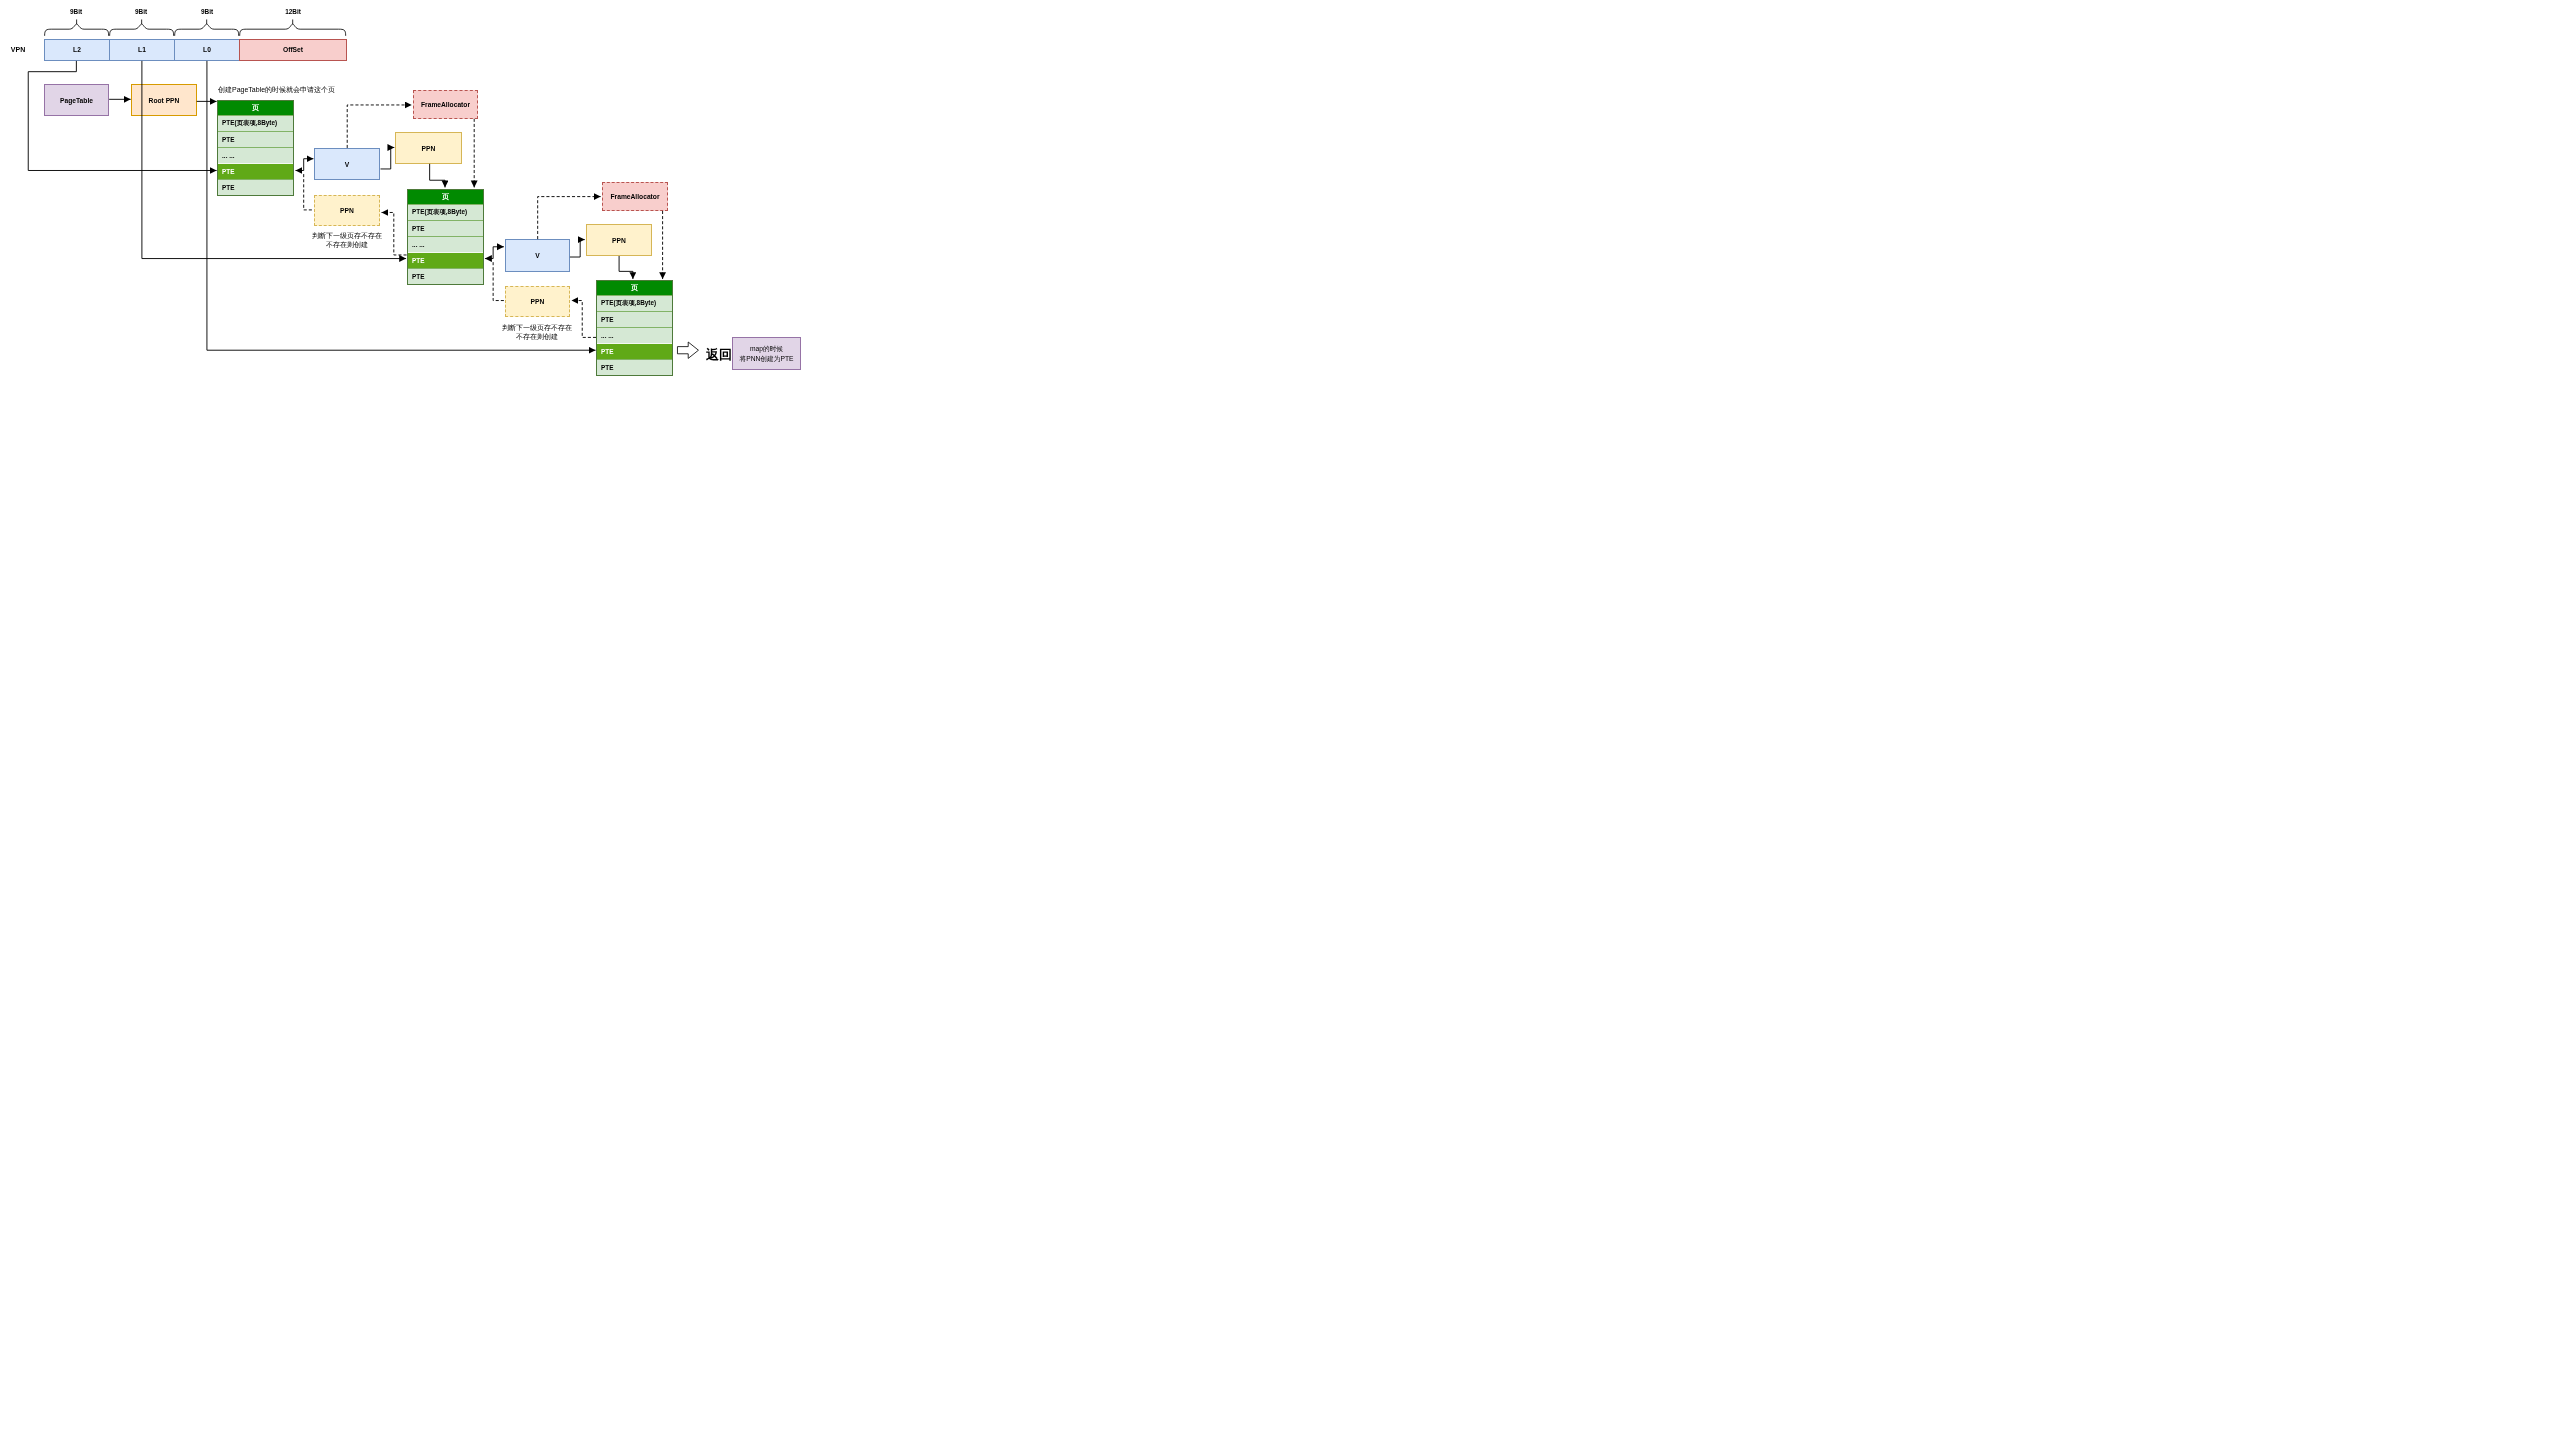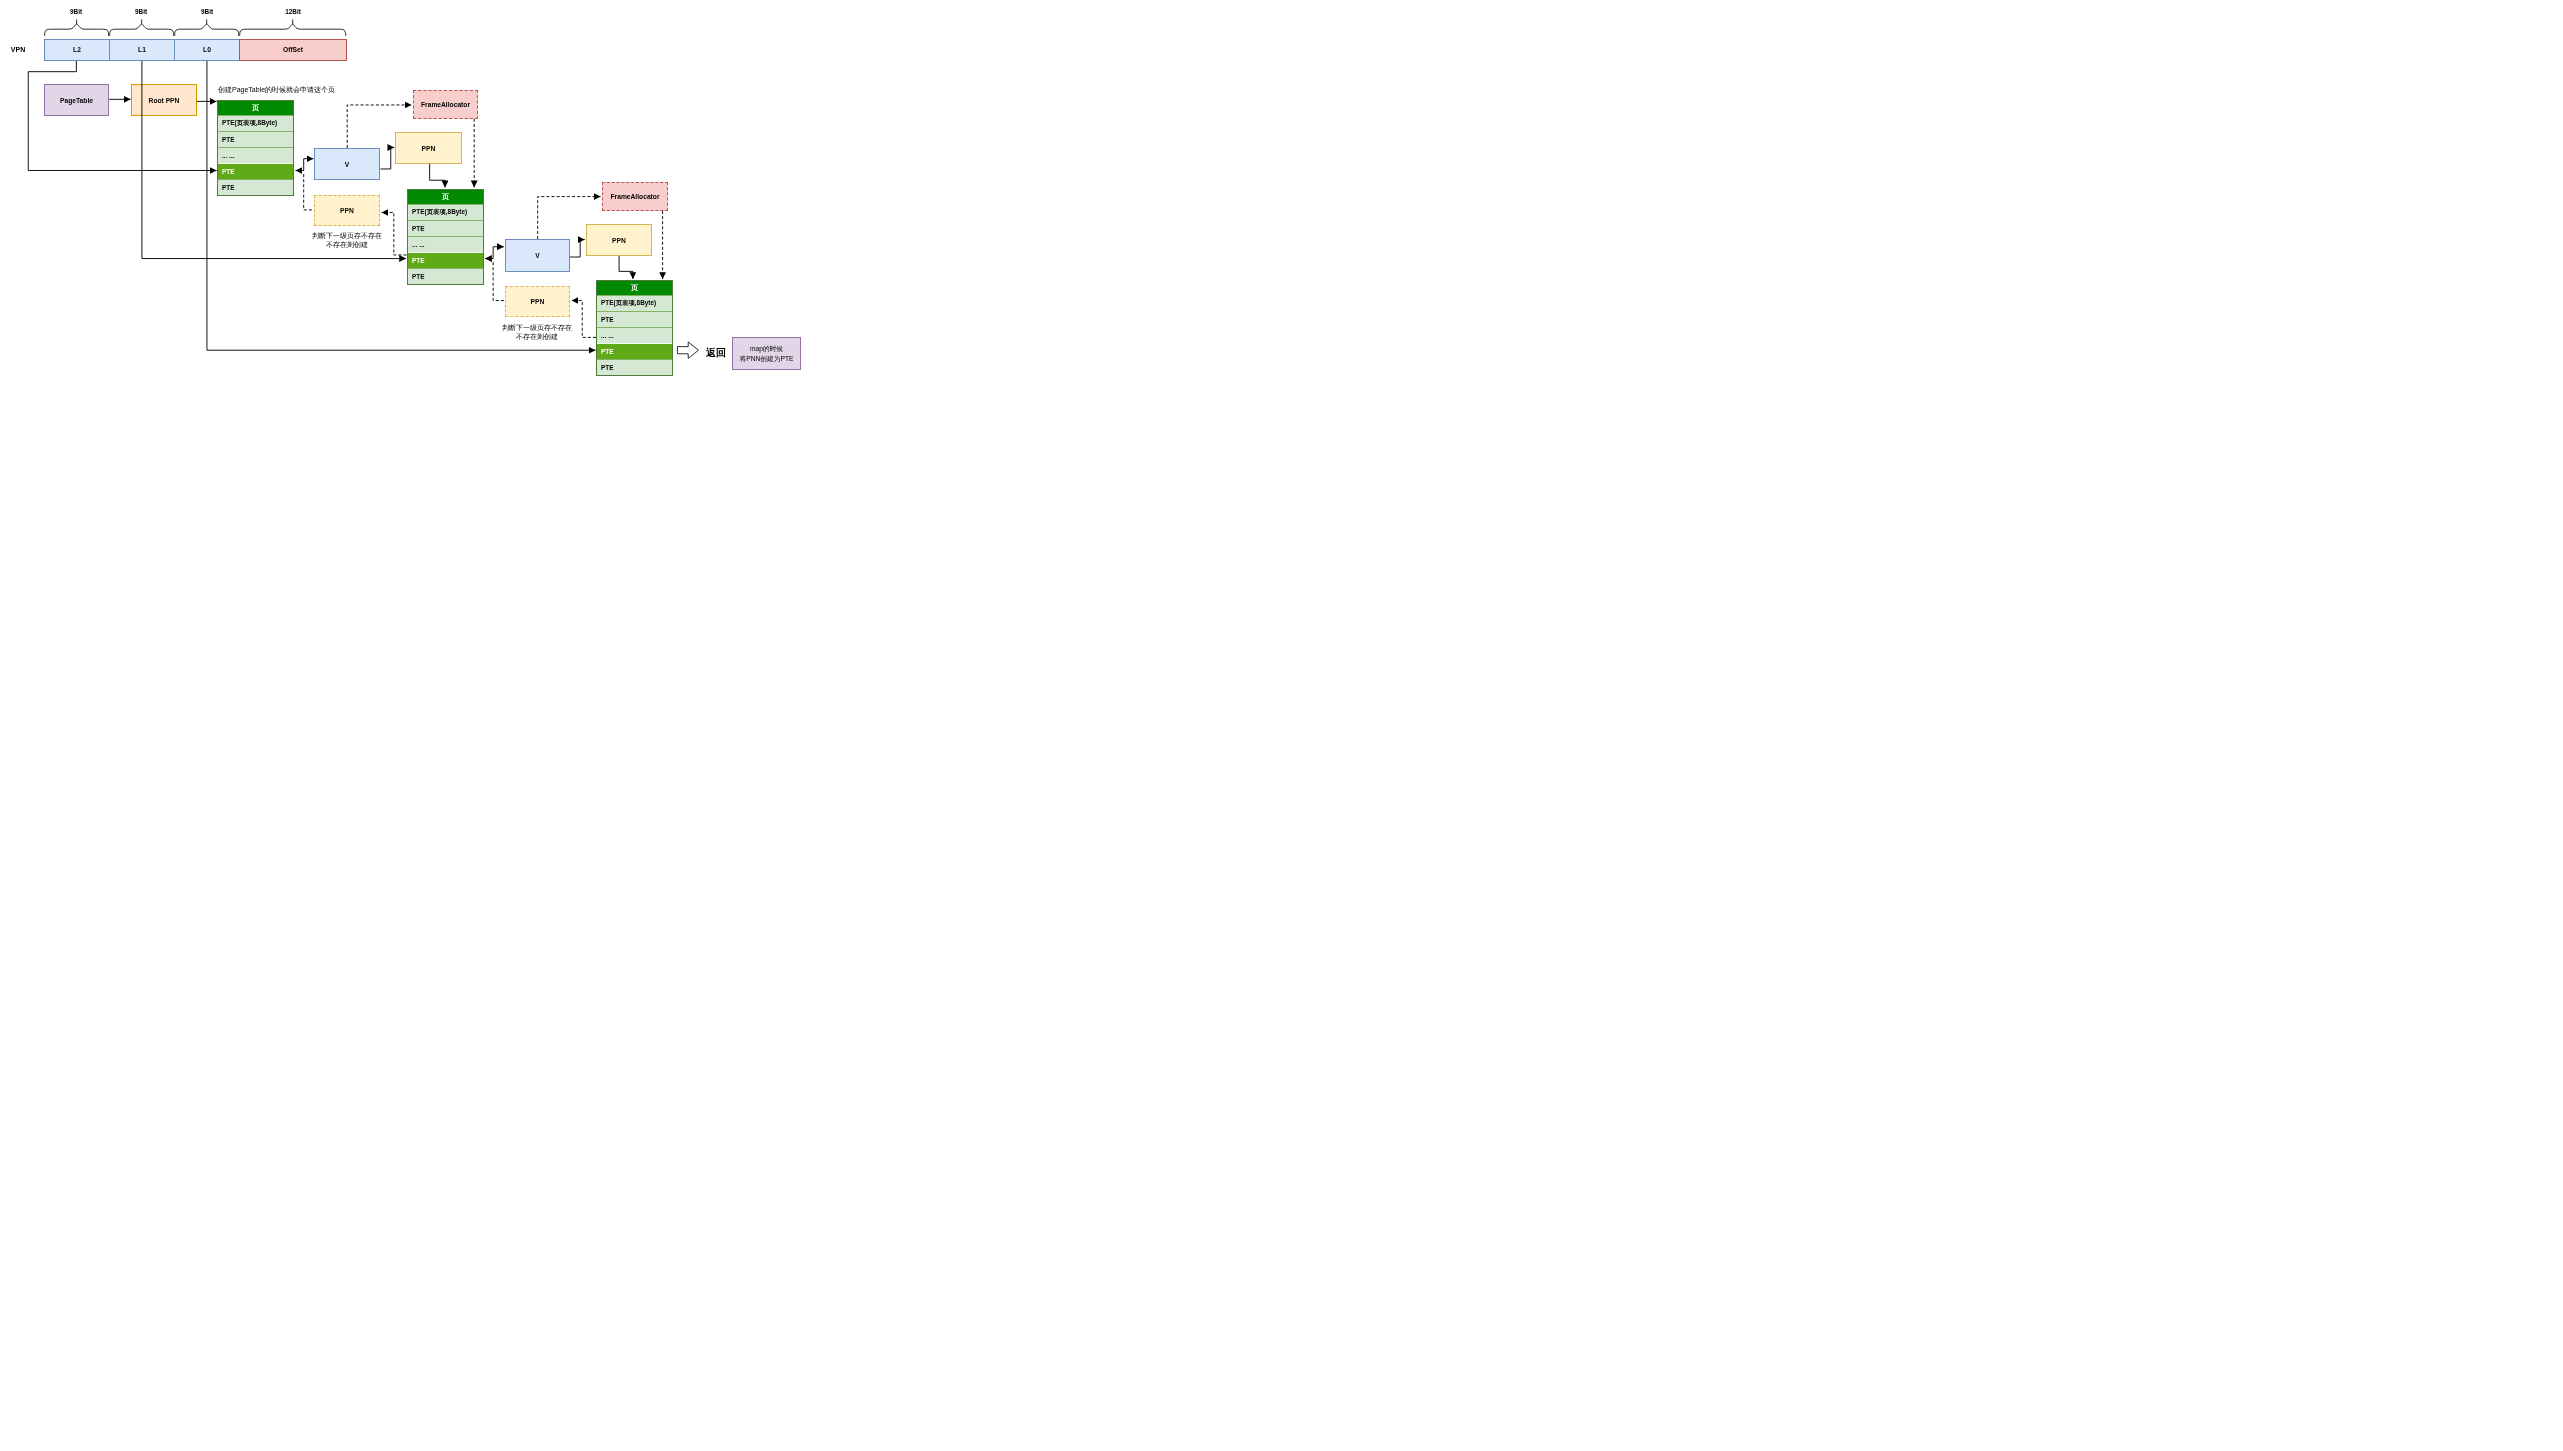--- a/index.html
+++ b/index.html
@@ -30,21 +30,21 @@
   }
   .ptable .row{
     height:16px;background:#d5e8d4;border-top:0.5px solid #82b366;
     display:flex;align-items:center;font-weight:bold;font-size:6.4px;
     padding-left:4.1px;box-sizing:border-box;color:#000;
   }
   .ptable .row.hl{background:#60a917;color:#fff;border-top:0.5px solid #f3f8f1;}
   .maptext{line-height:1.4;font-weight:normal;font-size:6.7px;}
   svg.wires{position:absolute;left:0;top:0;z-index:6;pointer-events:none;}
   .boxlayer{position:absolute;left:0;top:0;z-index:2;width:100%;height:100%;}
-  .ret{position:absolute;font-weight:bold;font-size:10px;}
+  .ret{position:absolute;font-weight:bold;font-size:13px;}
 </style>
 </head>
 <body>
 
 <div class="canvas">
 
   <div class="boxlayer">
 
     <div class="bitlabel" style="left:76px;top:8.2px;">9Bit</div>
     <div class="bitlabel" style="left:141px;top:8.2px;">9Bit</div>

